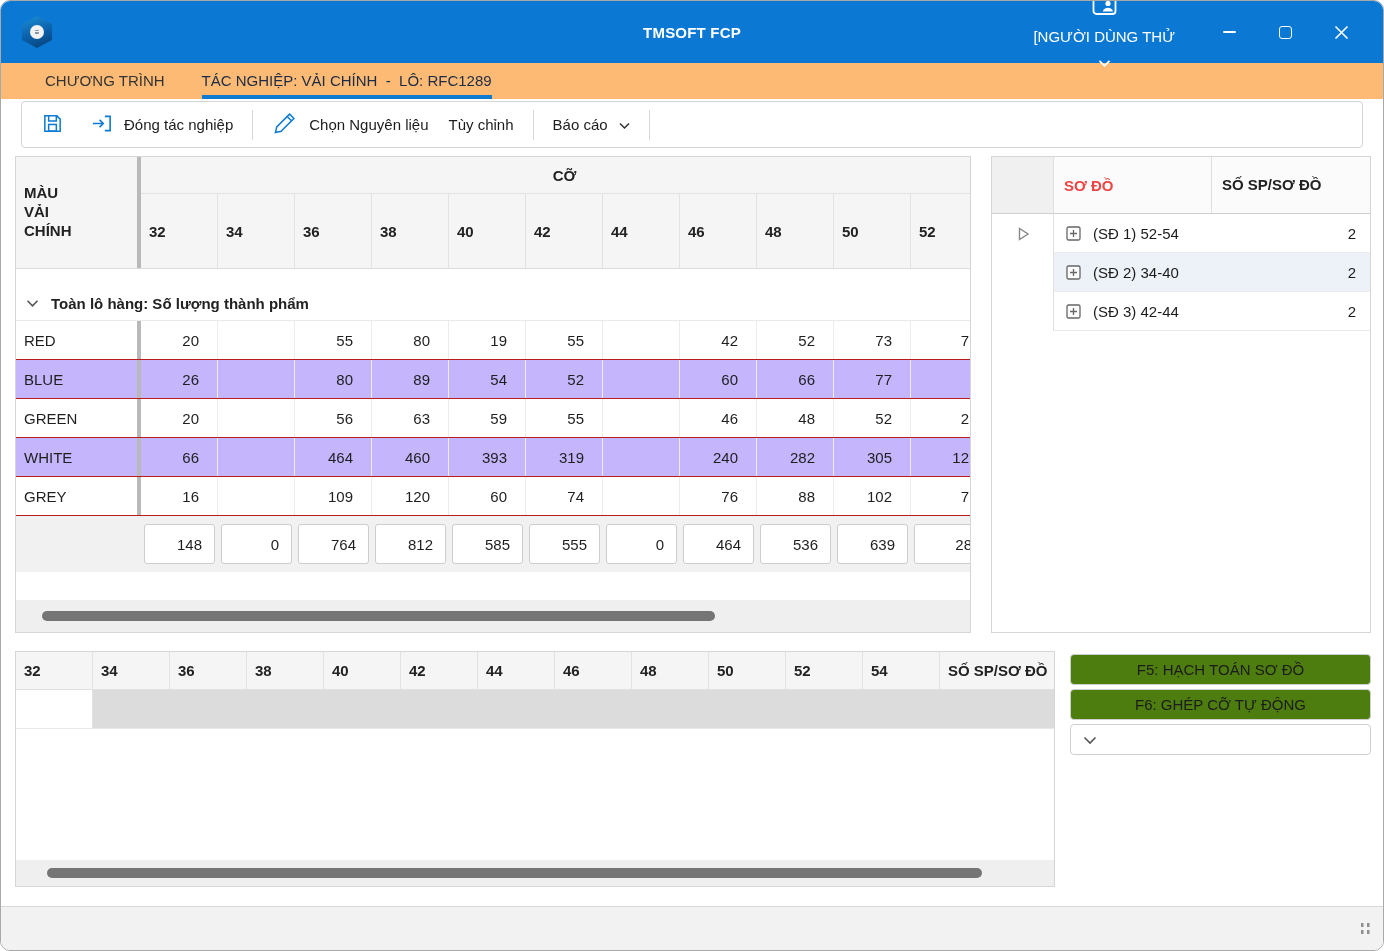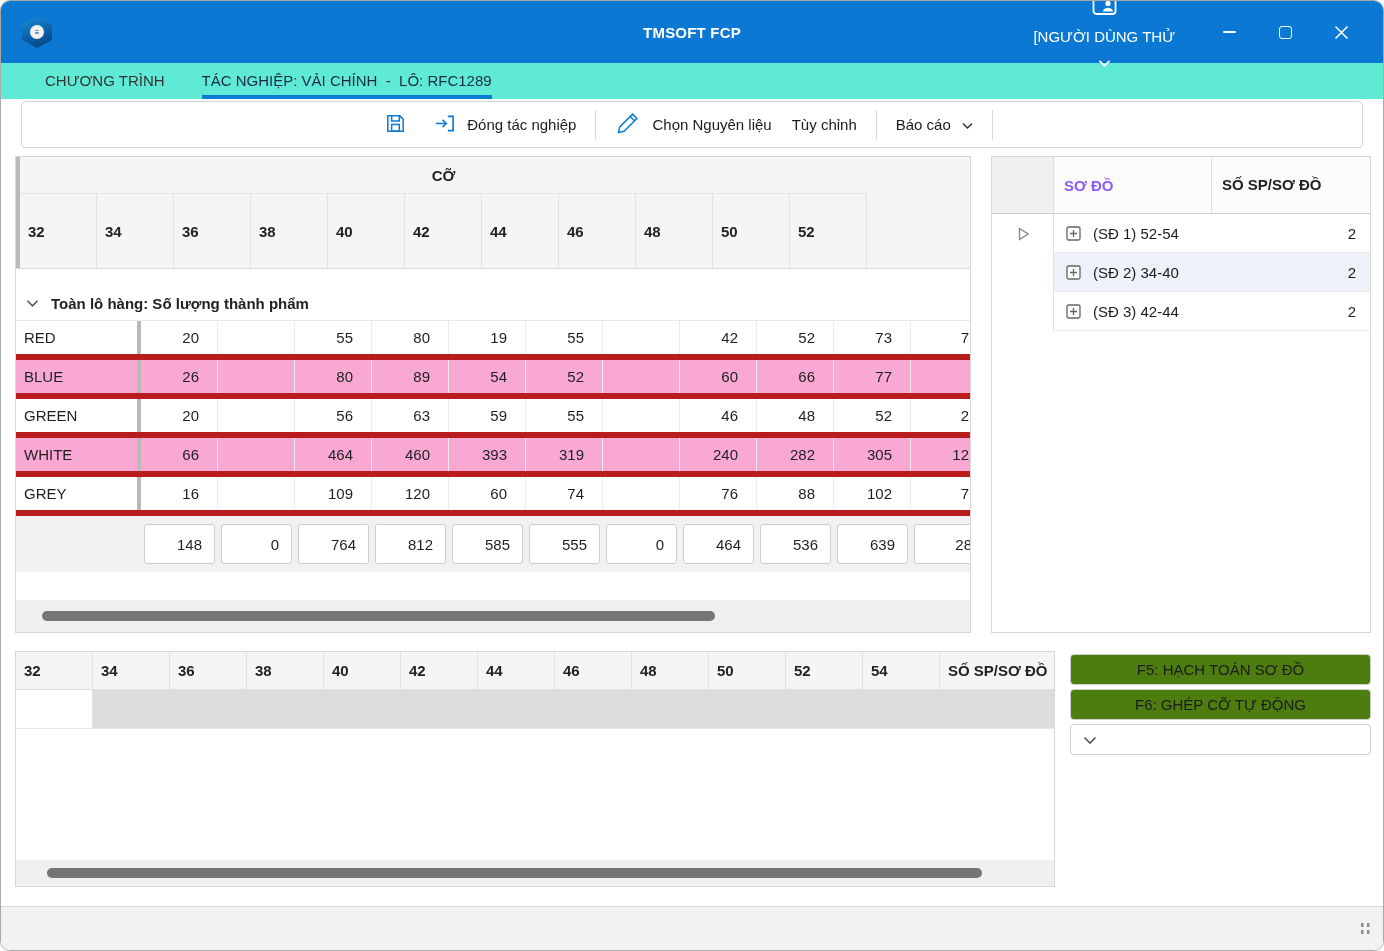--- a/index.html
+++ b/index.html
@@ -15,57 +15,57 @@
     clip-path:polygon(50% 0,100% 25%,100% 75%,50% 100%,0 75%,0 25%); }
   .app-logo .core{ position:absolute; left:8px; top:9px; width:14px; height:14px; background:#f2f2f2; border-radius:50%;
     display:flex; align-items:center; justify-content:center; font-size:8px; color:#16375c; font-weight:bold; }
   .tb-title{ position:absolute; left:50%; top:50%; transform:translate(-50%,-50%); font-size:15px; font-weight:bold; letter-spacing:.2px; }
   .tb-right{ margin-left:auto; display:flex; align-items:center; padding-right:14px; }
   .user-menu{ display:flex; align-items:center; gap:9px; font-size:15px; margin-right:26px;flex-direction:column; }
   .winbtn{ width:56px; height:44px; display:flex; align-items:center; justify-content:center; }
   .glyph-min{ width:13px; height:2px; background:#fff; border-radius:1px; }
   .glyph-max{ width:13px; height:13px; border:1.6px solid #fff; border-radius:3px; }
   
-  .tabbar{ height:36px; display:flex; align-items:stretch; padding-left:44px; gap:37px; background:#5eead4; }
+  .tabbar{ height:36px; display:flex; align-items:stretch; padding-left:44px; gap:37px; background:#fdba74; }
   .tab{ display:flex; align-items:center; font-size:15px; color:#333; border-bottom:4px solid transparent; padding-top:3px; white-space:pre; }
   .tab.active{ font-weight:normal; color:#1c2b45; border-bottom-color:#0f7ad1; }
   
   .toolbar{ margin:2px 20px 0 20px; height:47px; border:1px solid #d4d4d4; border-radius:4px;
-    display:flex; align-items:center; padding:0 13px; background:#fff;justify-content:center; }
+    display:flex; align-items:center; padding:0 13px; background:#fff; }
   .tbtn{ display:flex; align-items:center; gap:11px; font-size:15px; color:#1c1c1c; padding:4px 6px; }
   .tsep{ width:1px; height:30px; background:#d8d8d8; margin:0 13px; }
   .gap8{ width:8px; } .gap14{ width:14px; }
   
   .main-panel{ position:absolute; left:14px; top:155px; width:956px; height:477px;
     border:1px solid #d6d6d6; background:#fff; overflow:hidden; }
   .mp-header{ display:flex; width:972px; height:112px; background:#f5f5f5; border-bottom:1px solid #dcdcdc; }
   .corner{ width:121px; display:flex; align-items:center; padding-left:8px; font-size:15px; font-weight:bold; color:#222; }
   .corner span{ display:block; width:58px; line-height:1.25; }
   .spc{ width:4px; flex:0 0 4px; } .spc.on{ background:#b9b9b9; }
   .hdr-right{ width:847px; display:flex; flex-direction:column; }
   .co-row{ height:37px; display:flex; align-items:center; justify-content:center; font-size:15px; font-weight:bold; color:#222; border-bottom:1px solid #e2e2e2; }
   .sizes-row{ display:flex; height:74px; }
   .size-h{ width:77px; flex:0 0 77px; display:flex; align-items:center; padding-left:8px; font-size:15px; font-weight:bold; color:#222; border-right:1px solid #e2e2e2; }
   .group-row{ width:972px; height:52px; display:flex; align-items:flex-end; padding:0 0 8px 10px; gap:12px; border-bottom:1px solid #e9e9e9; background:#fff; }
   .group-row .gtext{ font-size:15px; font-weight:bold; color:#222; }
-  .trow{ width:972px; height:39px; display:flex; border-bottom:6px solid #b91c1c; background:#fff; }
-  .trow.alt{ background:#f9a8d4; }
+  .trow{ width:972px; height:39px; display:flex; border-bottom:1px solid #b91c1c; background:#fff; }
+  .trow.alt{ background:#c4b5fd; }
   .trow .lbl{ width:121px; flex:0 0 121px; display:flex; align-items:center; padding-left:8px; font-size:15px; color:#1f1f1f; }
   .trow .val{ width:77px; flex:0 0 77px; display:flex; align-items:center; justify-content:flex-end; padding-right:18px; font-size:15px; color:#1f1f1f; border-right:1px solid #ececec; }
   .totals{ width:972px; height:56px; background:#f1f1f1; display:flex; align-items:center; padding-left:125px; }
   .tbox{ width:71px; flex:0 0 71px; margin:0 3px; height:40px; background:#fff; border:1px solid #cdcdcd; border-radius:3px;
     display:flex; align-items:center; justify-content:flex-end; padding-right:12px; font-size:15px; color:#1f1f1f; }
   .hscroll{ position:absolute; left:0; bottom:0; width:954px; height:32px; background:#efefef; }
   .hscroll .thumb{ position:absolute; top:11px; height:10px; background:#757575; border-radius:5px; }
   .main-panel .thumb{ left:26px; width:673px; }
   
   .schema-panel{ position:absolute; left:990px; top:155px; width:380px; height:477px; border:1px solid #d6d6d6; background:#fff; overflow:hidden; }
   .sp-header{ display:flex; height:57px; border-bottom:1px solid #cfcfcf; }
   .sp-h1{ width:62px; flex:0 0 62px; background:#f0f0f0; border-right:1px solid #e0e0e0; }
-  .sp-h2{ width:158px; flex:0 0 158px; background:#fbfbfb; border-right:1px solid #e0e0e0; display:flex; align-items:center; padding-left:10px; font-size:15px; font-weight:bold; color:#8b5cf6; }
+  .sp-h2{ width:158px; flex:0 0 158px; background:#fbfbfb; border-right:1px solid #e0e0e0; display:flex; align-items:center; padding-left:10px; font-size:15px; font-weight:bold; color:#ef4444; }
   .sp-h3{ flex:1; background:#fbfbfb; display:flex; align-items:center; padding:4px 10px; font-size:15px; font-weight:bold; color:#222; line-height:1.3; }
   .srow{ display:flex; height:39px; }
   .sc1{ width:62px; flex:0 0 62px; border-right:1px solid #e0e0e0; display:flex; align-items:center; justify-content:center; }
   .sc2{ width:158px; flex:0 0 158px; display:flex; align-items:center; gap:12px; padding-left:12px; font-size:15px; color:#1c1c1c; border-bottom:1px solid #ebebeb; }
   .sc3{ flex:1; display:flex; align-items:center; justify-content:flex-end; padding-right:14px; font-size:15px; color:#1c1c1c; border-bottom:1px solid #ebebeb; }
   .sc2.sel,.sc3.sel{ background:#edf1f8; }
   .exp{ display:inline-flex; }
   
   .bottom-panel{ position:absolute; left:14px; top:650px; width:1040px; height:236px; border:1px solid #d6d6d6; background:#fff; overflow:hidden; }
   .bh{ display:flex; width:1058px; height:38px; background:#f5f5f5; border-bottom:1px solid #e0e0e0; }
@@ -175,20 +175,23 @@
         <svg width="11" height="8" viewBox="0 0 11 8" fill="none" stroke="#333" stroke-width="1.5">
             <path d="M1 1.5 5.5 6 10 1.5"></path>
           </svg>
       </span>
     </div>
     <div class="tsep"></div>
   </div>
 
   <div class="main-panel">
     <div class="mp-header">
+      <div class="corner">
+        <span>MÀU VẢI CHÍNH</span>
+      </div>
       <div class="spc on"></div>
       <div class="hdr-right">
         <div class="co-row">CỠ</div>
         <div class="sizes-row" id="main-sizes">
             <div class="size-h">32</div>
             <div class="size-h">34</div>
             <div class="size-h">36</div>
             <div class="size-h">38</div>
             <div class="size-h">40</div>
             <div class="size-h">42</div>

